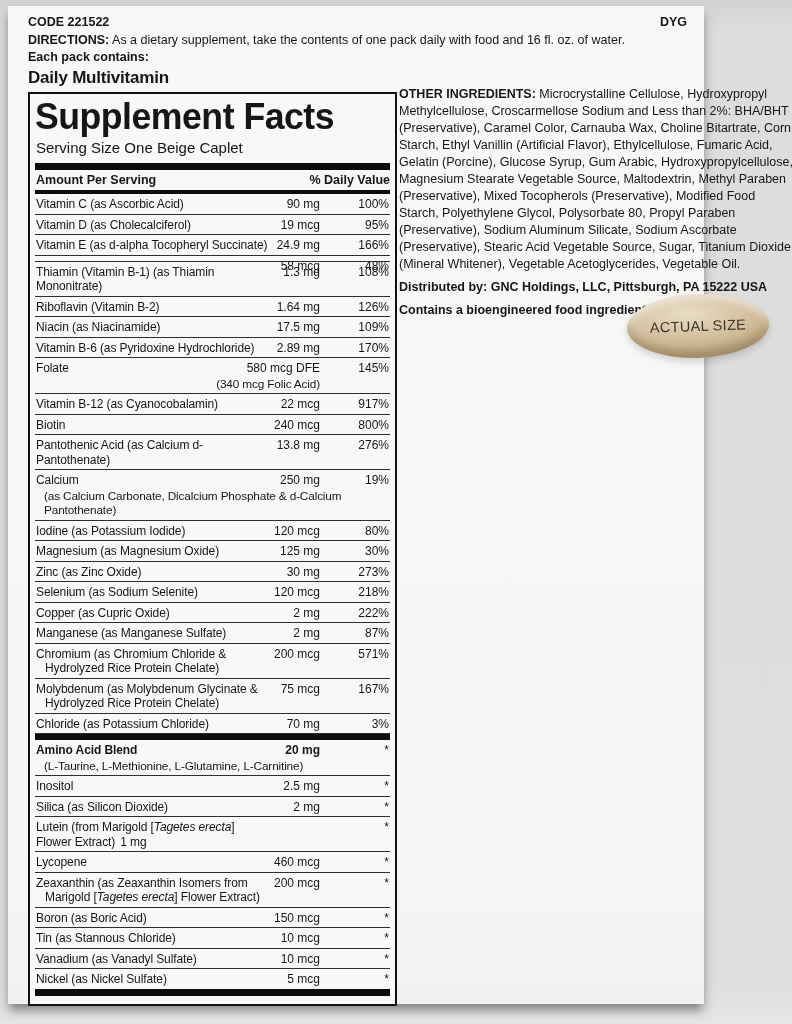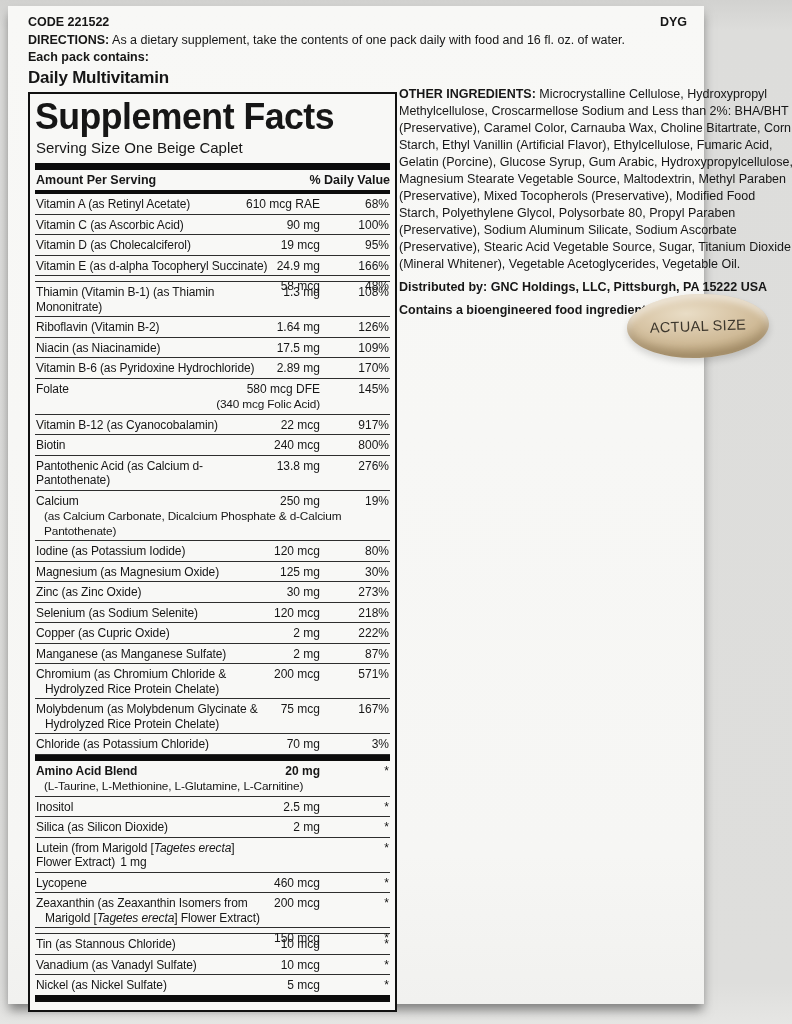--- a/index.html
+++ b/index.html
@@ -83,25 +83,20 @@
       <h1>Supplement Facts</h1>
       <div class="serving">Serving Size One Beige Caplet</div>
       <div class="bar bar-7"></div>
       <div class="colhead">
         <span>Amount Per Serving</span>
         <span>% Daily Value</span>
       </div>
       <div class="bar bar-4"></div>
       <div id="rows">
           <div class="trow">
-            <div class="nm"><span>Vitamin A (as Retinyl Acetate)</span></div>
-            <span class="amt">610 mcg RAE</span>
-            <span class="dvv">68%</span>
-          </div>
-          <div class="trow">
             <div class="nm"><span>Vitamin C (as Ascorbic Acid)</span></div>
             <span class="amt">90 mg</span>
             <span class="dvv">100%</span>
           </div>
           <div class="trow">
             <div class="nm"><span>Vitamin D (as Cholecalciferol)</span></div>
             <span class="amt">19 mcg</span>
             <span class="dvv">95%</span>
           </div>
           <div class="trow">
@@ -233,20 +228,21 @@
             <span class="amt">460 mcg</span>
             <span class="dvv">*</span>
           </div>
           <div class="trow">
             <div class="nm"><span>Zeaxanthin (as Zeaxanthin Isomers from</span></div>
             <div class="nm2"><span>Marigold [</span><span class="it">Tagetes erecta</span><span>] Flower Extract)</span></div>
             <span class="amt">200 mcg</span>
             <span class="dvv">*</span>
           </div>
           <div class="trow">
+            <div class="nm"><span>Boron (as Boric Acid)</span></div>
             <span class="amt">150 mcg</span>
             <span class="dvv">*</span>
           </div>
           <div class="trow">
             <div class="nm"><span>Tin (as Stannous Chloride)</span></div>
             <span class="amt">10 mcg</span>
             <span class="dvv">*</span>
           </div>
           <div class="trow">
             <div class="nm"><span>Vanadium (as Vanadyl Sulfate)</span></div>

